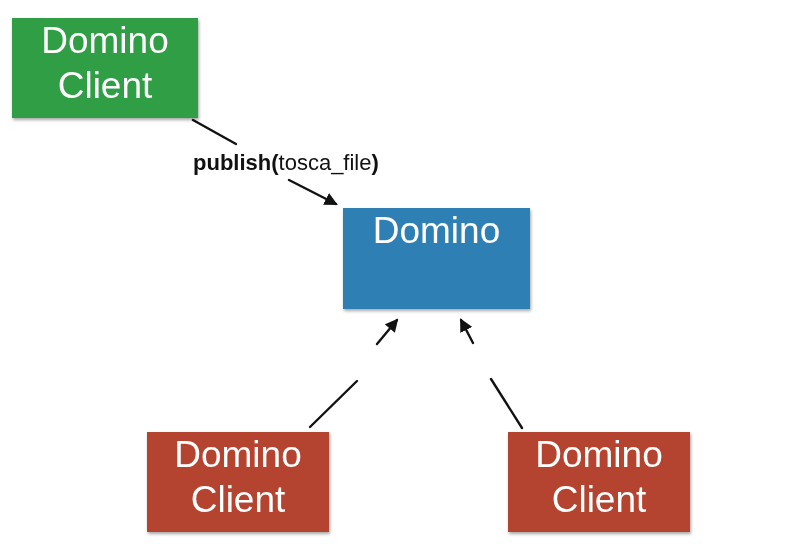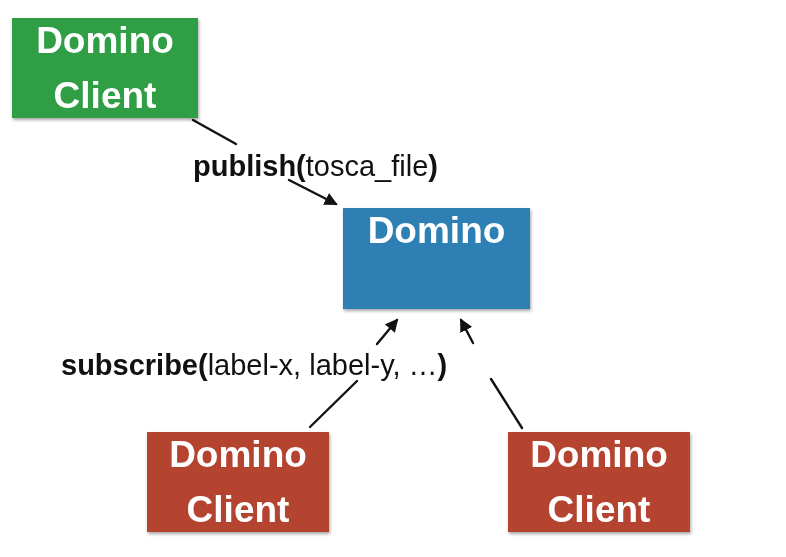--- a/index.html
+++ b/index.html
@@ -21,35 +21,35 @@
     top: 0;
     width: 786px;
     height: 557px;
     pointer-events: none;
   }
   .node {
     position: absolute;
     display: flex;
     flex-direction: column;
     align-items: center;
-    justify-content: space-between;
+    justify-content: flex-start;
     color: #ffffff;
-    font-weight: bold;
+    font-weight: normal;
     font-size: 37px;
     line-height: 45px;
     text-align: center;
     box-shadow: 1px 2px 3px rgba(0,0,0,0.35);
   }
   .node-client-top    { left: 12px;  top: 18px;  width: 186px; height: 100px; }
   .node-server        { left: 343px; top: 208px; width: 187px; height: 101px; }
   .node-client-bleft  { left: 147px; top: 432px; width: 182px; height: 100px; }
   .node-client-bright { left: 508px; top: 432px; width: 182px; height: 100px; }
   .edge-label {
     position: absolute;
-    font-size: 29px;
+    font-size: 22px;
     color: #111111;
     white-space: nowrap;
   }
   .edge-label b { font-weight: bold; }
   .label-publish   { left: 193px; top: 150px; }
   .label-sub-left  { left: 61px;  top: 349px; }
   .label-sub-right { left: 434px; top: 349px; }
   .arrow-layer line {
     stroke: #121212;
     stroke-width: 2.4;
@@ -100,18 +100,15 @@
 
   <div class="node node-client-bright" style="background-color: rgb(180, 67, 47);">
     <div>Domino</div>
     <div>Client</div>
   </div>
 
   <div class="edge-label label-publish">
     <b>publish(</b><span>tosca_file</span><b>)</b>
   </div>
 
-  <div class="edge-label label-sub-left">
-    <b>subscribe(</b><span>label-x, label-y, …</span><b>)</b>
-  </div>
 
 
 </div>
 
 </body></html>

